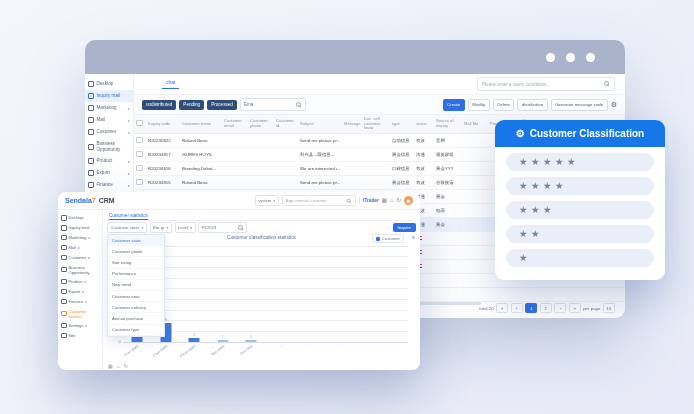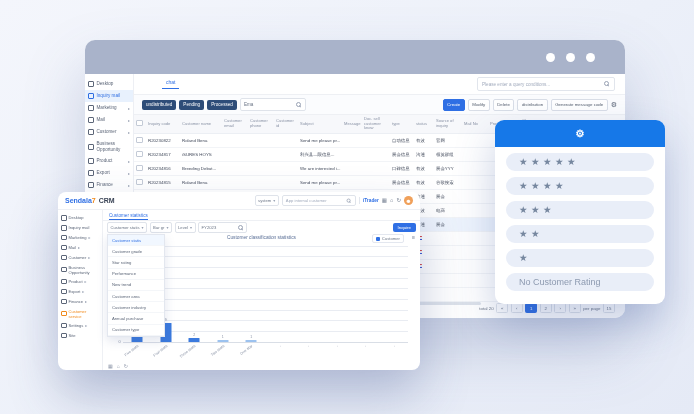--- a/index.html
+++ b/index.html
@@ -488,38 +488,38 @@
           <span>per page</span>
           <span class="pg">15</span>
         </div>
     </div>
   </div>
 </div>
 
 <div class="card">
   <div class="card-head">
     <span class="card-gear">⚙</span>
+    <span>Customer Classification</span>
   </div>
   <div id="cardRows">
       <div class="pill">
         <span class="stars">★★★★★</span>
       </div>
       <div class="pill">
         <span class="stars">★★★★</span>
       </div>
       <div class="pill">
         <span class="stars">★★★</span>
       </div>
       <div class="pill">
         <span class="stars">★★</span>
       </div>
       <div class="pill">
         <span class="stars">★</span>
       </div>
-      <div class="pill norate">No Customer Rating</div>
     </div>
 </div>
 
 <div class="crm">
   <div class="c-head">
     <span class="logo">
       <span>Sendala</span><span class="mark">7</span>
       <span class="suffix">CRM</span>
     </span>
     <span class="spacer"></span>

